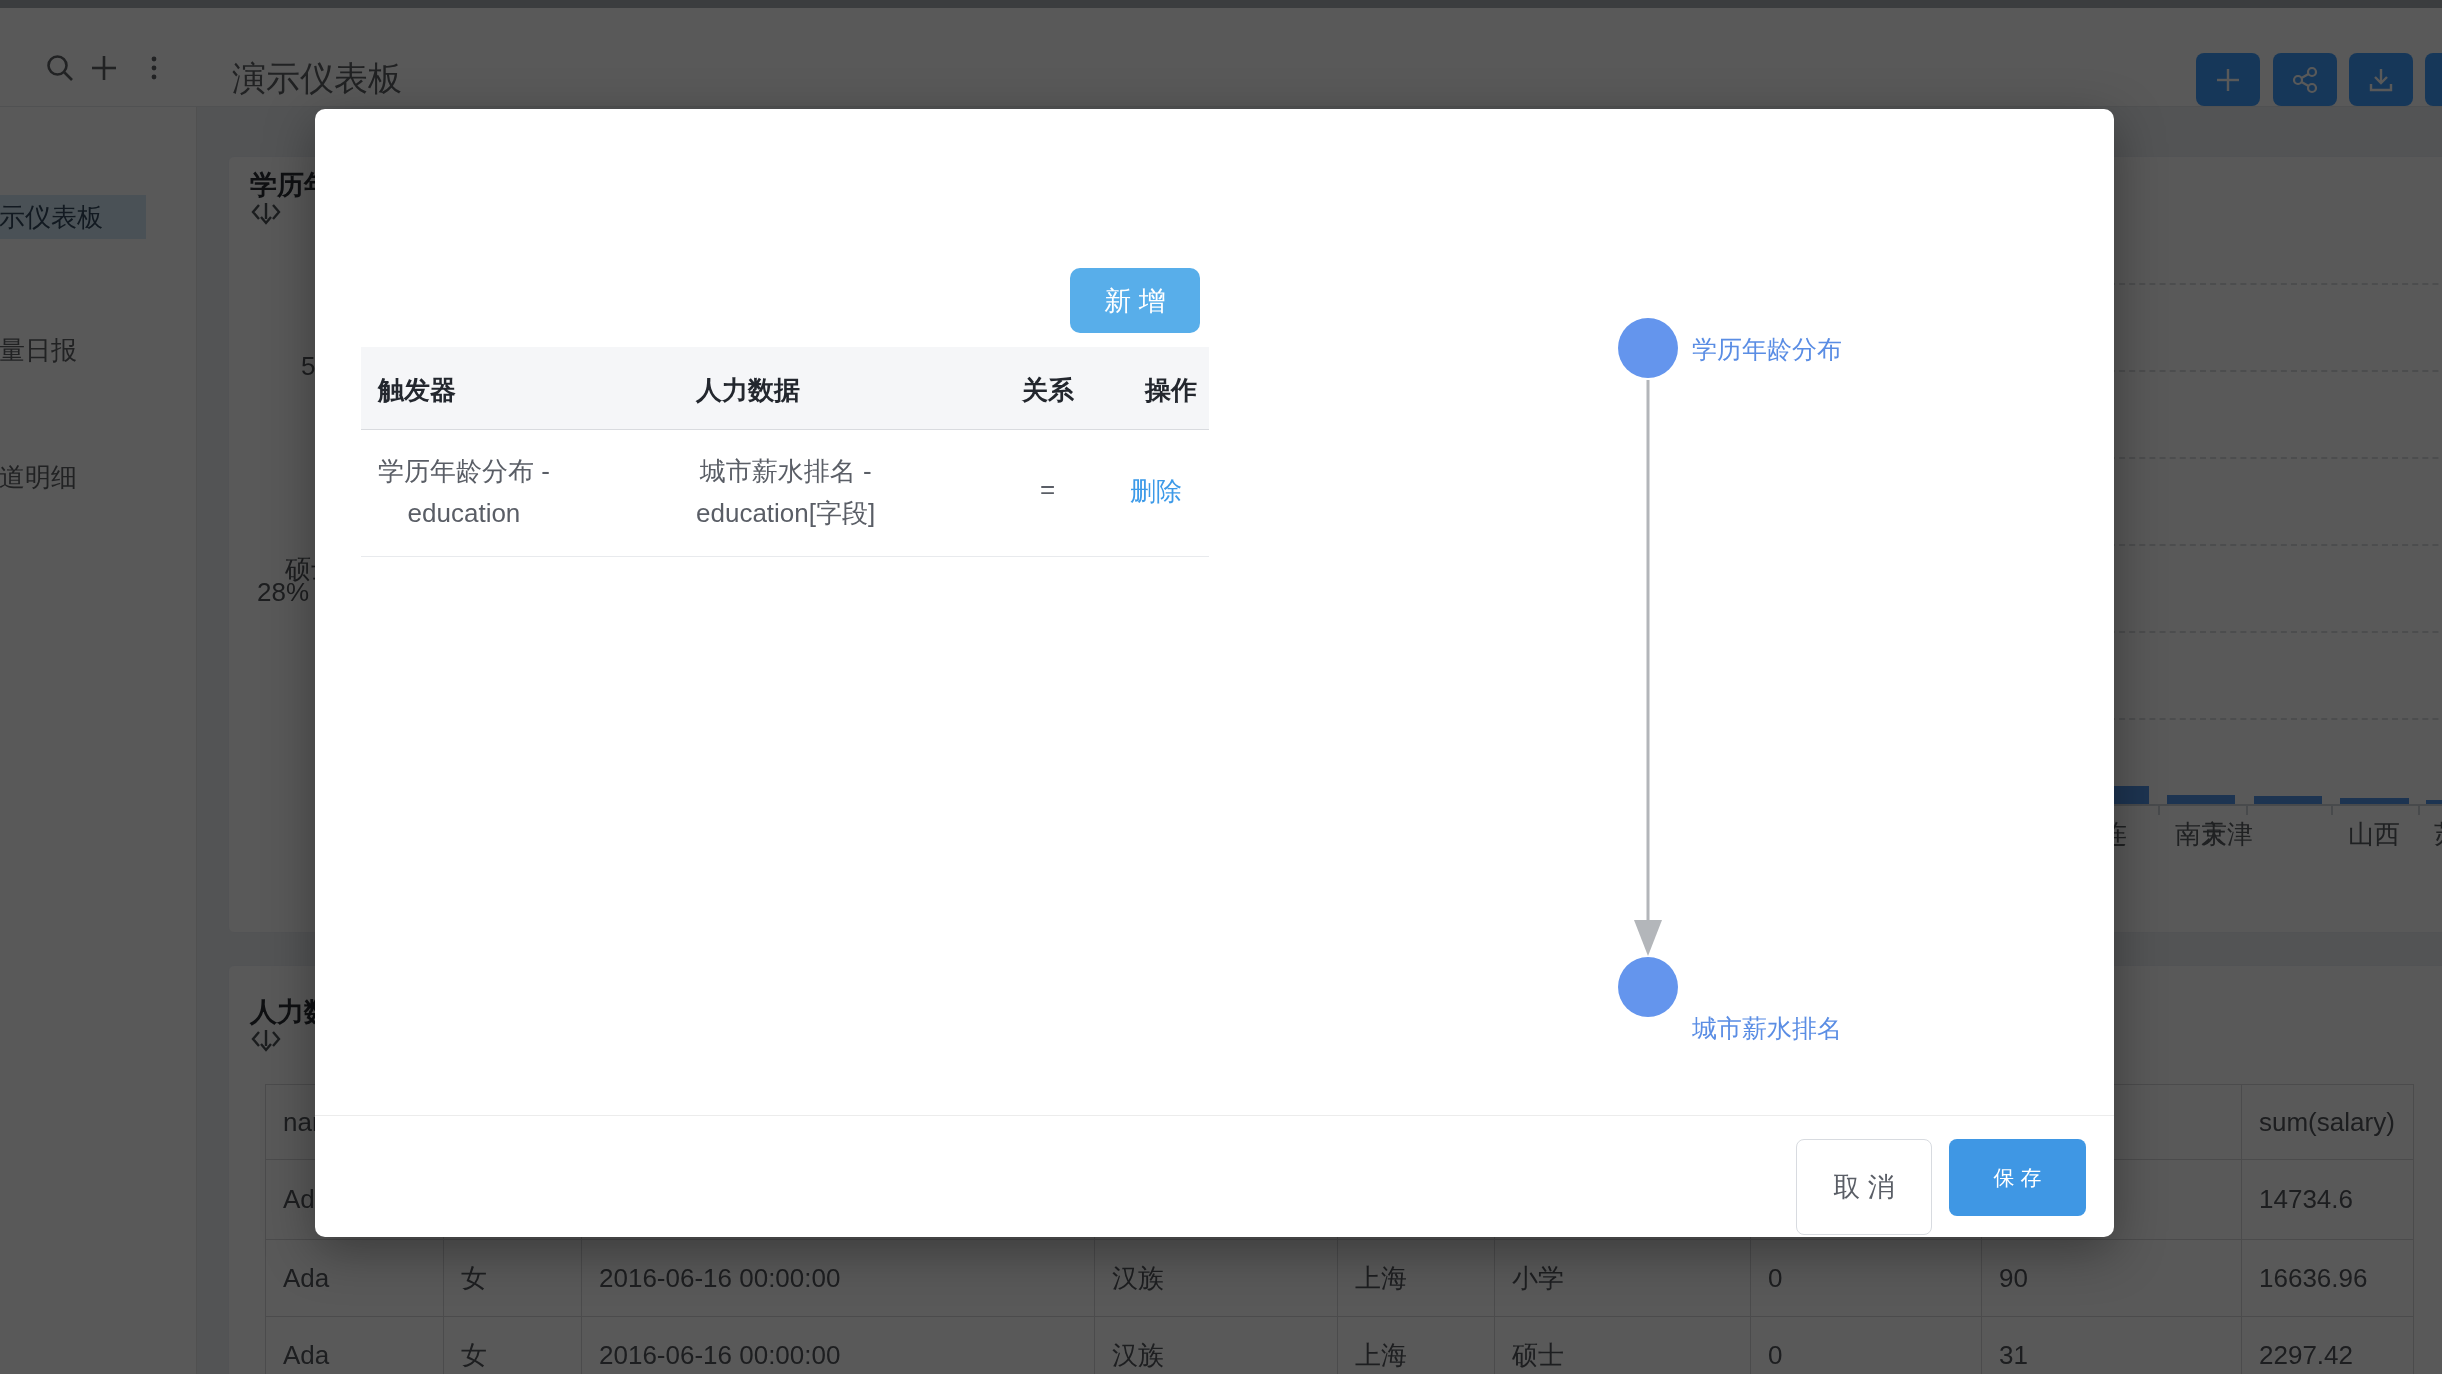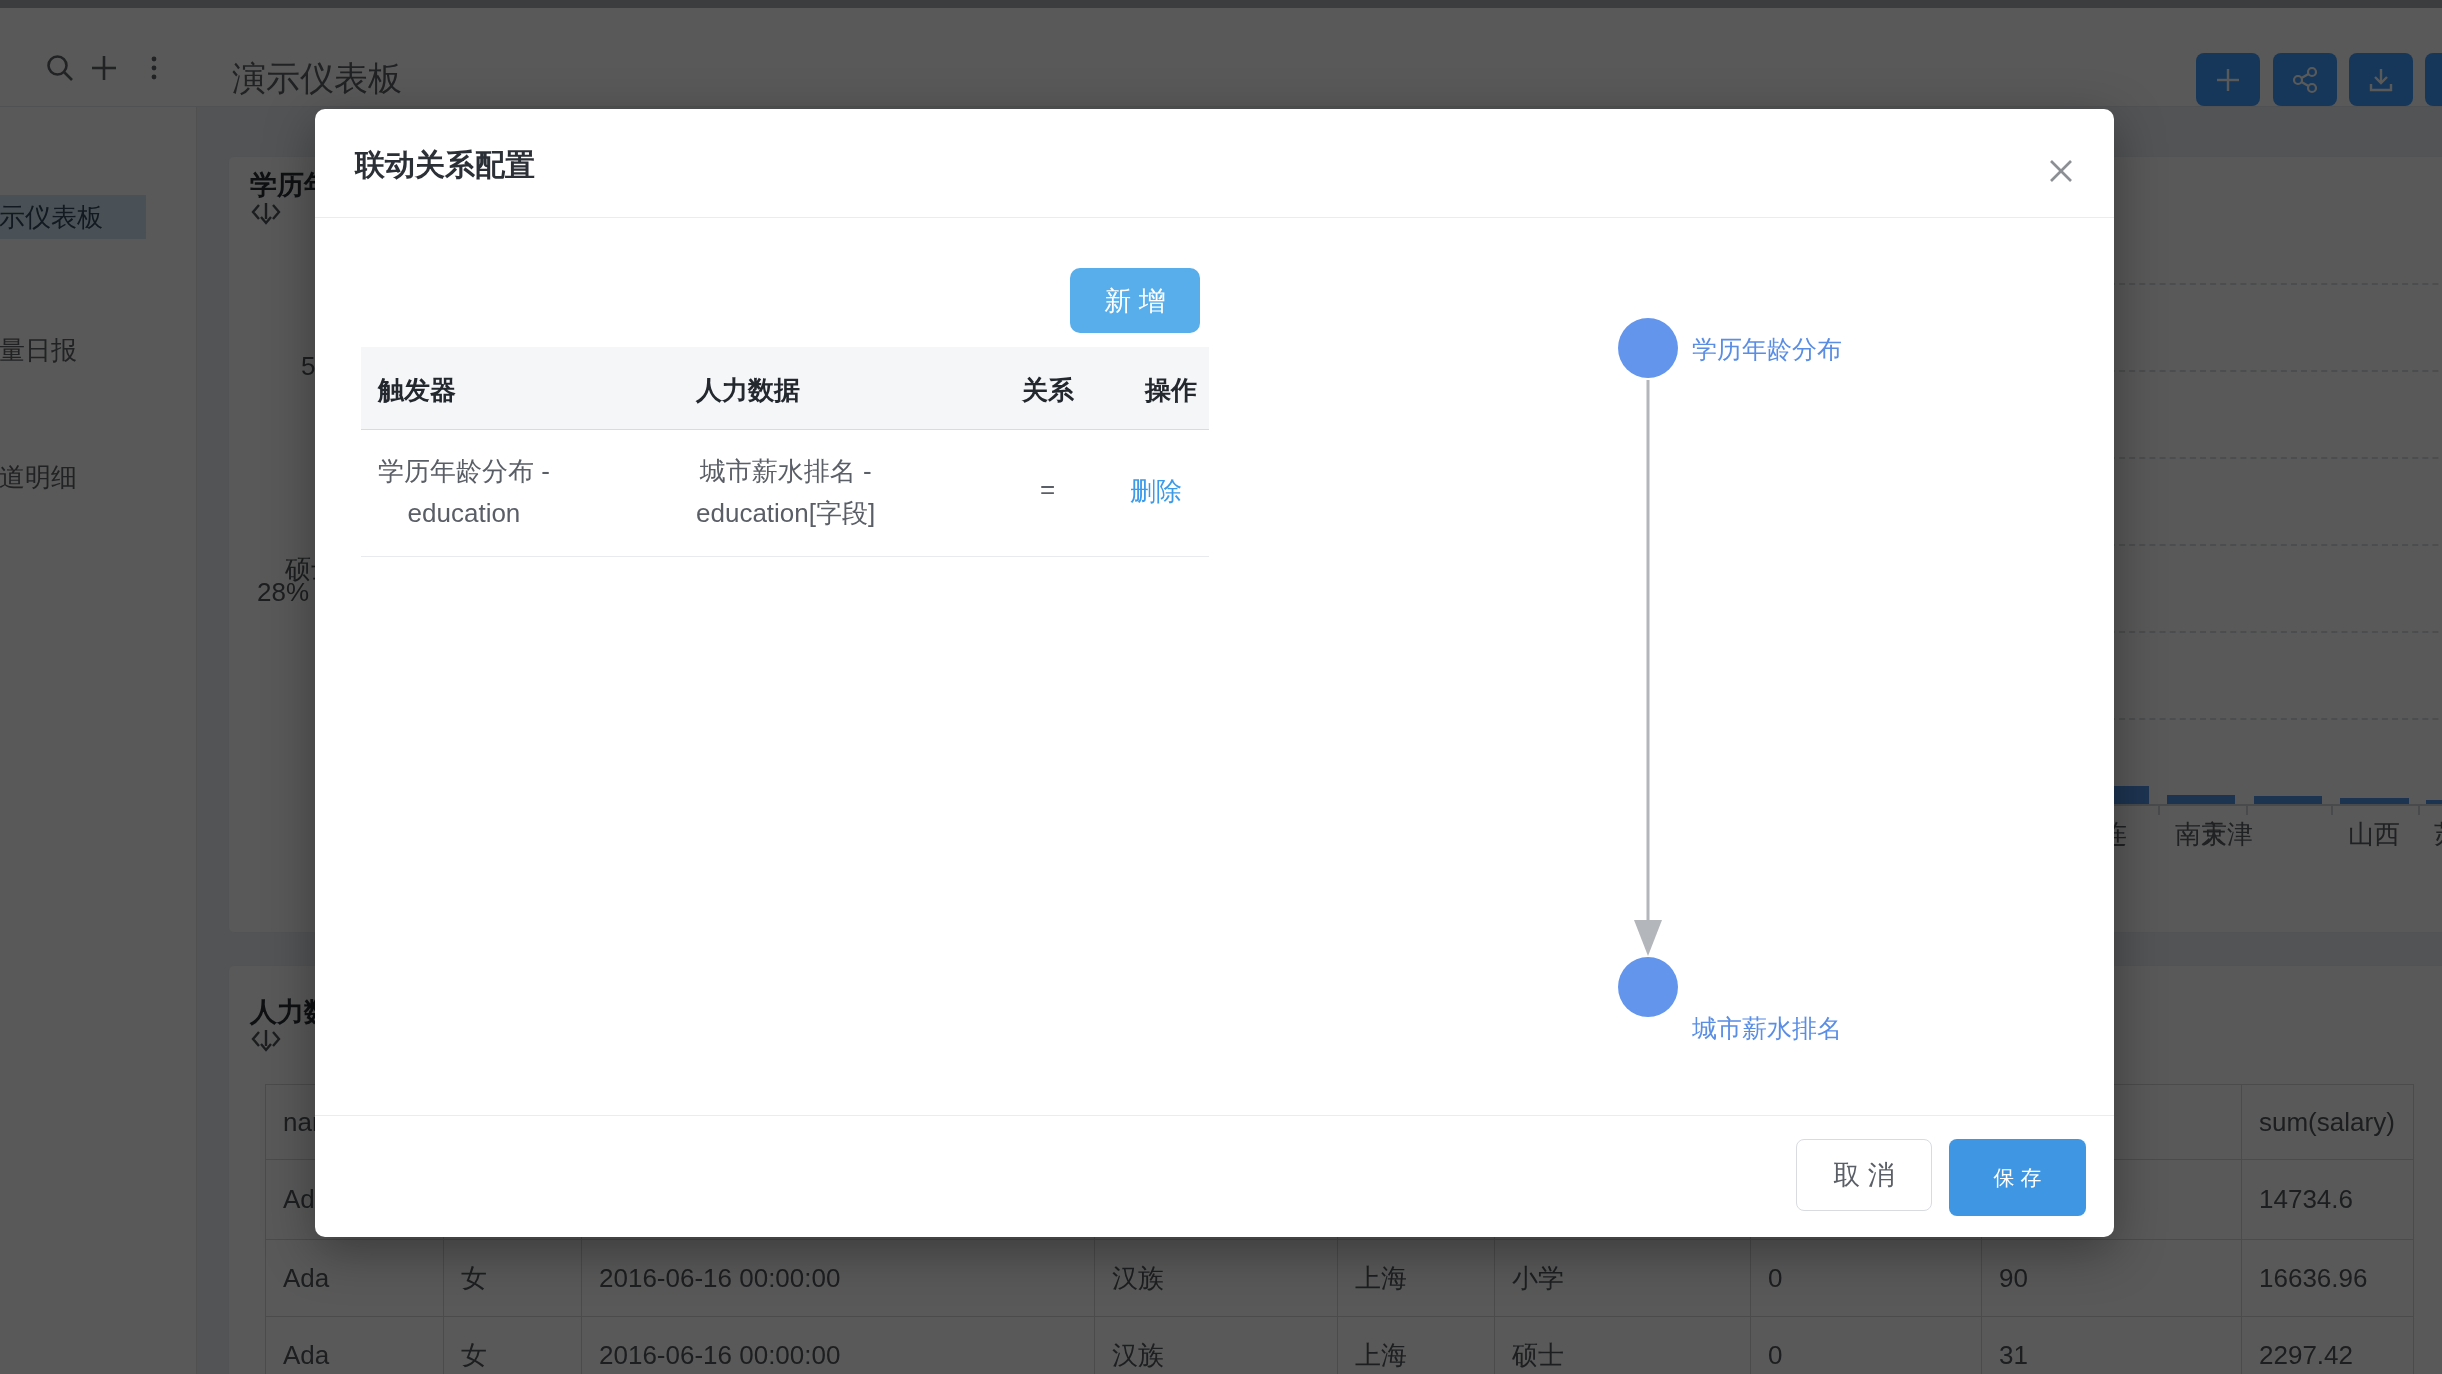--- a/index.html
+++ b/index.html
@@ -59,21 +59,21 @@
   .cfg-head { position:relative; height:83px; background:#f5f6f8; border-bottom:1px solid #d9dbdf; }
   .cfg-head span { position:absolute; top:26px; font-size:26px; font-weight:bold; color:#23272e; }
   .cfg-row { position:relative; height:127px; border-bottom:1px solid #e8eaed; }
   .cfg-cell { position:absolute; top:20px; font-size:26px; color:#5a5e66; line-height:42px; }
   .cfg-eq { position:absolute; top:44px; font-size:26px; color:#5a5e66; }
   .del-link { position:absolute; top:44px; font-size:26px; color:#3d9ae8; cursor:pointer; }
 
   .diagram-label { position:absolute; font-size:25px; color:#5a8de4; white-space:nowrap; }
 
   .modal-footer-line { position:absolute; left:0; top:1006px; width:100%; height:1px; background:#ececec; }
-  .cancel-btn { position:absolute; left:1481px; top:1030px; width:136px; height:72px;
+  .cancel-btn { position:absolute; left:1481px; top:1030px; width:136px; height:96px;
     background:#ffffff; border:1px solid #d8dbe0; border-radius:8px; color:#5a5e66;
     font-size:27px; font-family:inherit; cursor:pointer; }
   .save-btn { position:absolute; left:1634px; top:1030px; width:137px; height:77px;
     background:#3f97e4; border:none; border-radius:8px; color:#ffffff;
     font-size:21px; font-family:inherit; cursor:pointer; }
 </style>
 </head>
 <body>
 
 <div id="bg">
@@ -247,29 +247,20 @@
             <td>2297.42</td>
           </tr>
         </tbody>
     </table>
   </div>
 </div>
 
 <div id="dim"></div>
 
 <div id="modal">
-  <div class="modal-header">
-    <span class="modal-title">联动关系配置</span>
-    <span class="modal-close">
-      <svg width="30" height="30" viewBox="0 0 30 30" stroke="currentColor" stroke-width="2.6">
-        <line x1="5" y1="5" x2="25" y2="25"></line>
-          <line x1="25" y1="5" x2="5" y2="25"></line>
-      </svg>
-    </span>
-  </div>
 
   <button class="add-btn">新 增</button>
 
   <div class="cfg-table">
     <div class="cfg-head">
       <span style="left:17px;">触发器</span>
       <span style="left:335px;">人力数据</span>
       <span style="left:661px;">关系</span>
       <span style="left:784px;">操作</span>
     </div>

